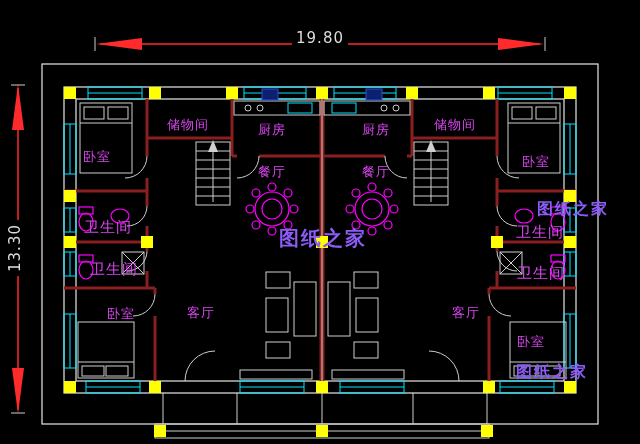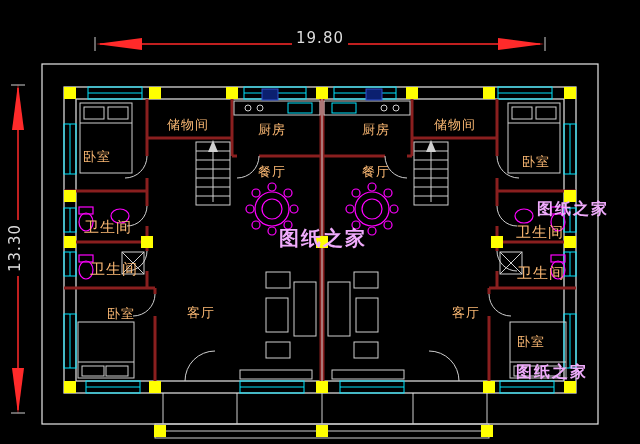--- a/index.html
+++ b/index.html
@@ -13,28 +13,28 @@
   .gf{fill:#cfcfcf;stroke:none;}
   .c{stroke:#00e5ff;fill:none;stroke-width:1px;}
   .m{stroke:#8a1f1f;fill:none;stroke-width:3px;}
   .m2{stroke:#8a1f1f;fill:none;stroke-width:5px;}
   .f{stroke:#ff00ff;fill:none;stroke-width:1.2px;}
   .col{fill:#ffff00;stroke:none;}
   .red{stroke:#ff2a2a;fill:none;stroke-width:1.5px;}
   .redf{fill:#ff2a2a;stroke:none;}
   .nav{fill:#0b2070;stroke:#2e4fd0;stroke-width:1px;}
 
-  .room-label{position:absolute;transform:translate(-50%,-50%);color:#fdba74;
+  .room-label{position:absolute;transform:translate(-50%,-50%);color:#d946ef;
     font-size:13px;letter-spacing:1px;white-space:nowrap;}
   .room-label.small{font-size:15px;}
   .dim-text{position:absolute;color:#dcdcdc;font-size:15px;letter-spacing:1px;
     background:#000;padding:0 4px;white-space:nowrap;}
   .dim-top{left:320px;top:12px;transform:translate(-50%,-50%);}
   .dim-left{left:15px;top:222px;transform:translate(-50%,-50%) rotate(-90deg);}
-  .watermark{position:absolute;transform:translate(-50%,-50%);color:#f0abfc;
+  .watermark{position:absolute;transform:translate(-50%,-50%);color:#8b5cf6;
     font-weight:bold;letter-spacing:2px;white-space:nowrap;}
 </style>
 </head>
 <body>
 
 <div class="canvas">
 
   <svg width="640" height="444" viewBox="0 0 640 444">
 
     <g>

